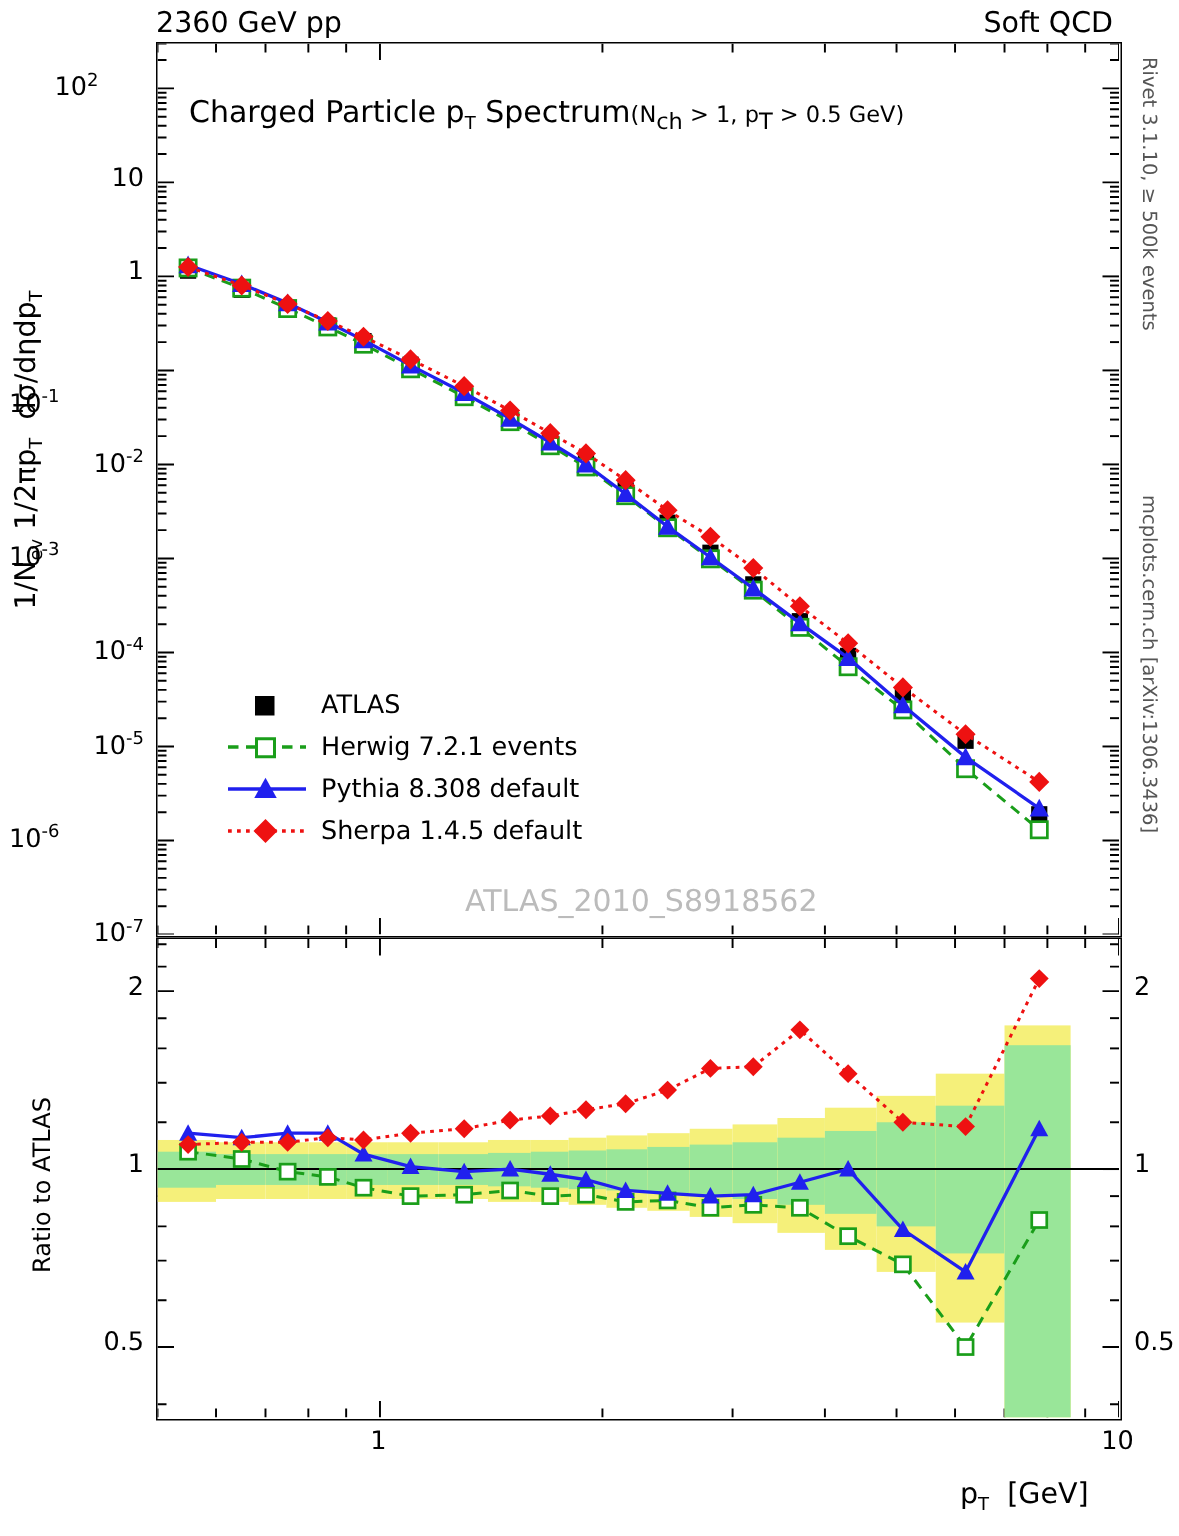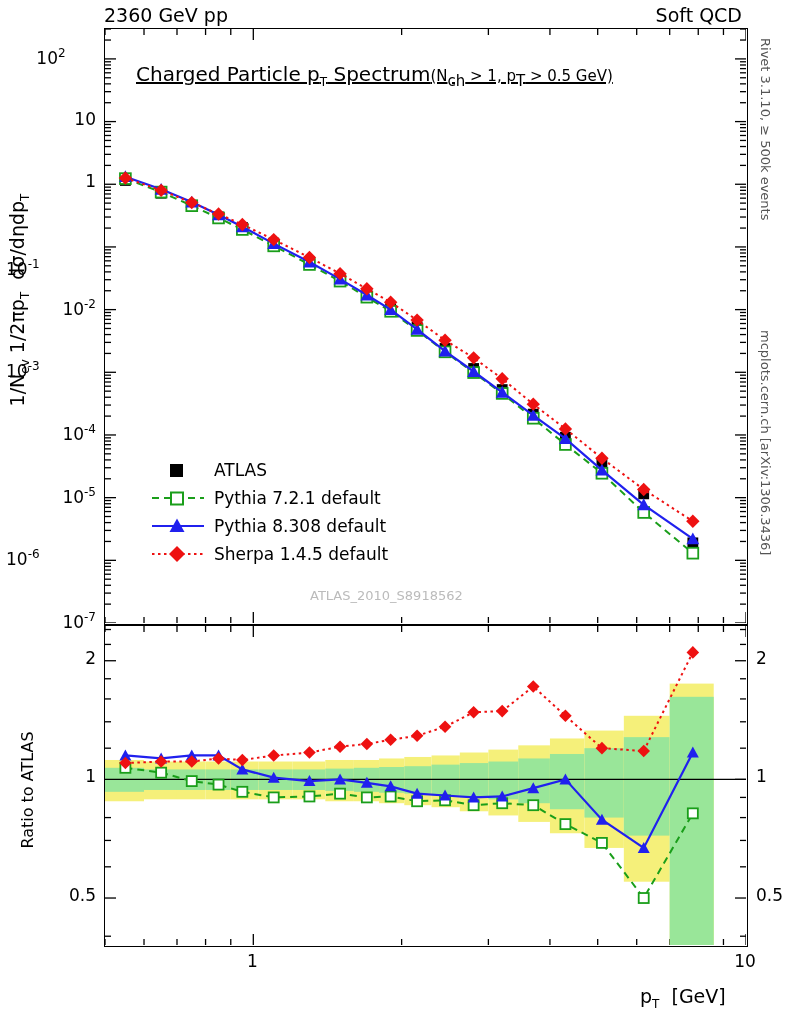--- a/index.html
+++ b/index.html
@@ -51,25 +51,25 @@
   #ylabel-ratio{
     position:absolute;left:18px;top:790px;
     transform-origin:left top;transform:rotate(-90deg) translate(-50%,0);
     font-size:16px;white-space:nowrap;
   }
   #xlabel{
     position:absolute;left:640px;top:985px;font-size:19px;white-space:nowrap;
   }
 
   
-  #plot-title{position:absolute;left:136px;top:62px;font-size:20px;white-space:nowrap;text-decoration:underline;}
+  #plot-title{position:absolute;left:126px;top:62px;font-size:20px;white-space:nowrap;}
   #plot-title .small{font-size:15px;}
 
   
-  #watermark{position:absolute;left:310px;top:588px;font-size:13px;color:#bbbbbb;}
+  #watermark{position:absolute;left:310px;top:588px;font-size:20px;color:#bbbbbb;}
 
   
   #legend{position:absolute;left:150px;top:452px;font-size:17px;}
   .leg-row{display:flex;align-items:flex-end;height:28px;}
   .leg-mark{width:56px;height:20px;margin-right:8px;}
   .leg-text{white-space:nowrap;}
 </style>
 </head>
 <body>
 
@@ -536,21 +536,21 @@
       <svg class="leg-mark" viewBox="0 0 56 20">
         <rect x="20" y="4" width="13" height="13" fill="#000"></rect>
       </svg>
       <span class="leg-text">ATLAS</span>
     </div>
     <div class="leg-row">
       <svg class="leg-mark" viewBox="0 0 56 20">
         <line x1="2" y1="10" x2="54" y2="10" stroke="#1a9e1a" stroke-width="2.2" stroke-dasharray="7,5"></line>
         <rect x="21" y="4.5" width="12" height="12" fill="#fff" stroke="#1a9e1a" stroke-width="2"></rect>
       </svg>
-      <span class="leg-text">Pythia 7.2.1 default</span>
+      <span class="leg-text">Herwig 7.2.1 events</span>
     </div>
     <div class="leg-row">
       <svg class="leg-mark" viewBox="0 0 56 20">
         <line x1="2" y1="10" x2="54" y2="10" stroke="#2020ee" stroke-width="2.2"></line>
         <polygon points="27,2.5 34.5,16 19.5,16" fill="#2020ee"></polygon>
       </svg>
       <span class="leg-text">Pythia 8.308 default</span>
     </div>
     <div class="leg-row">
       <svg class="leg-mark" viewBox="0 0 56 20">

